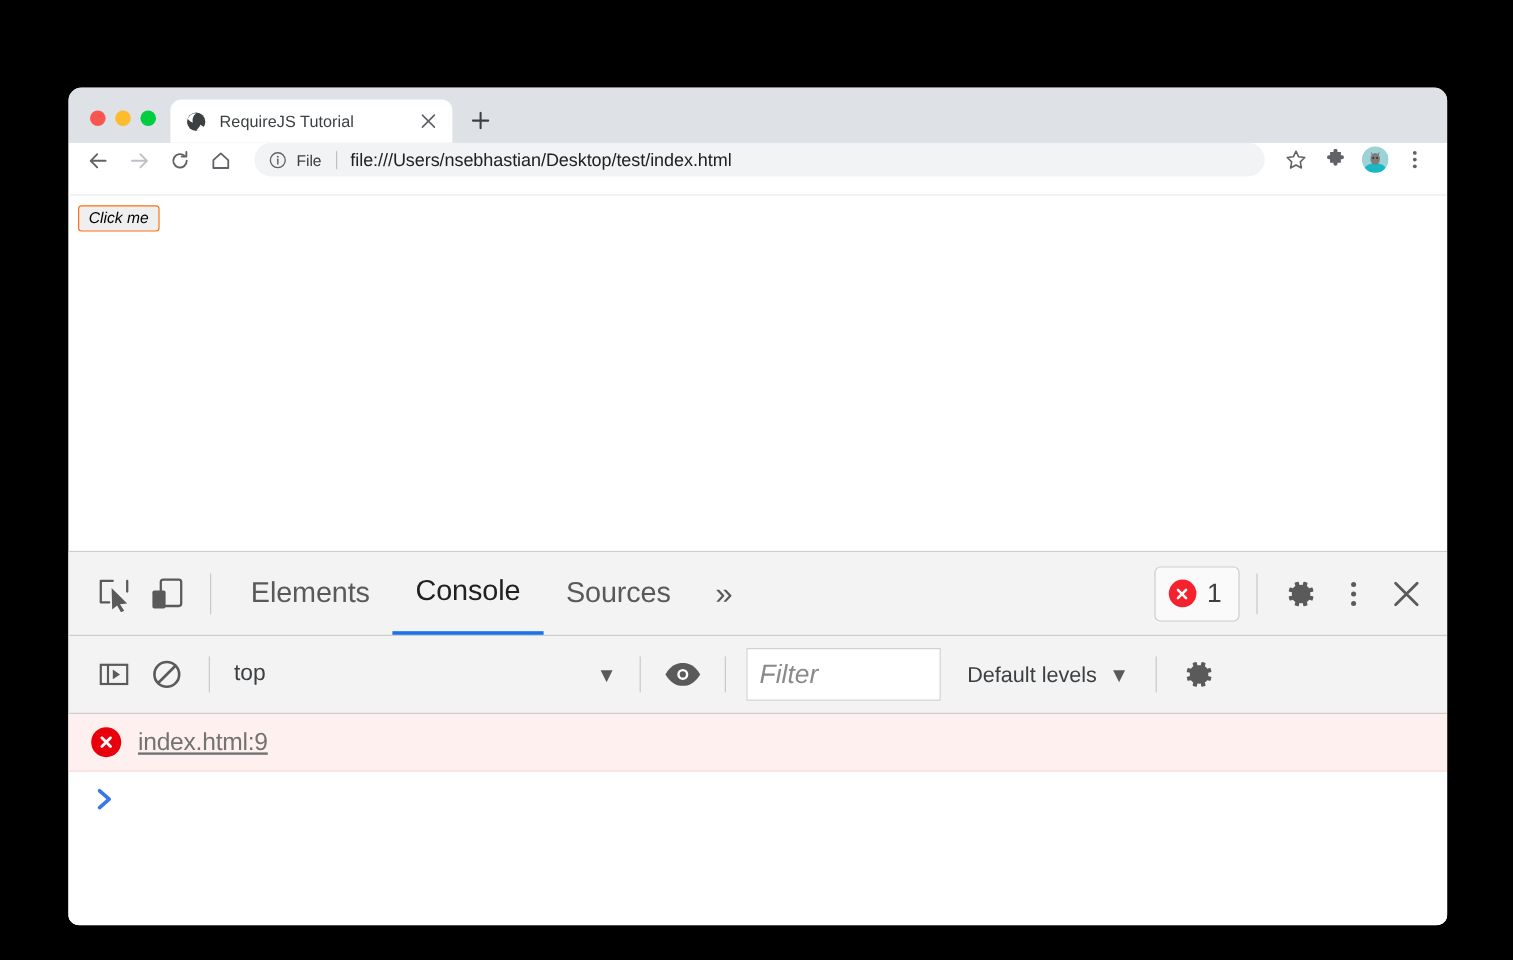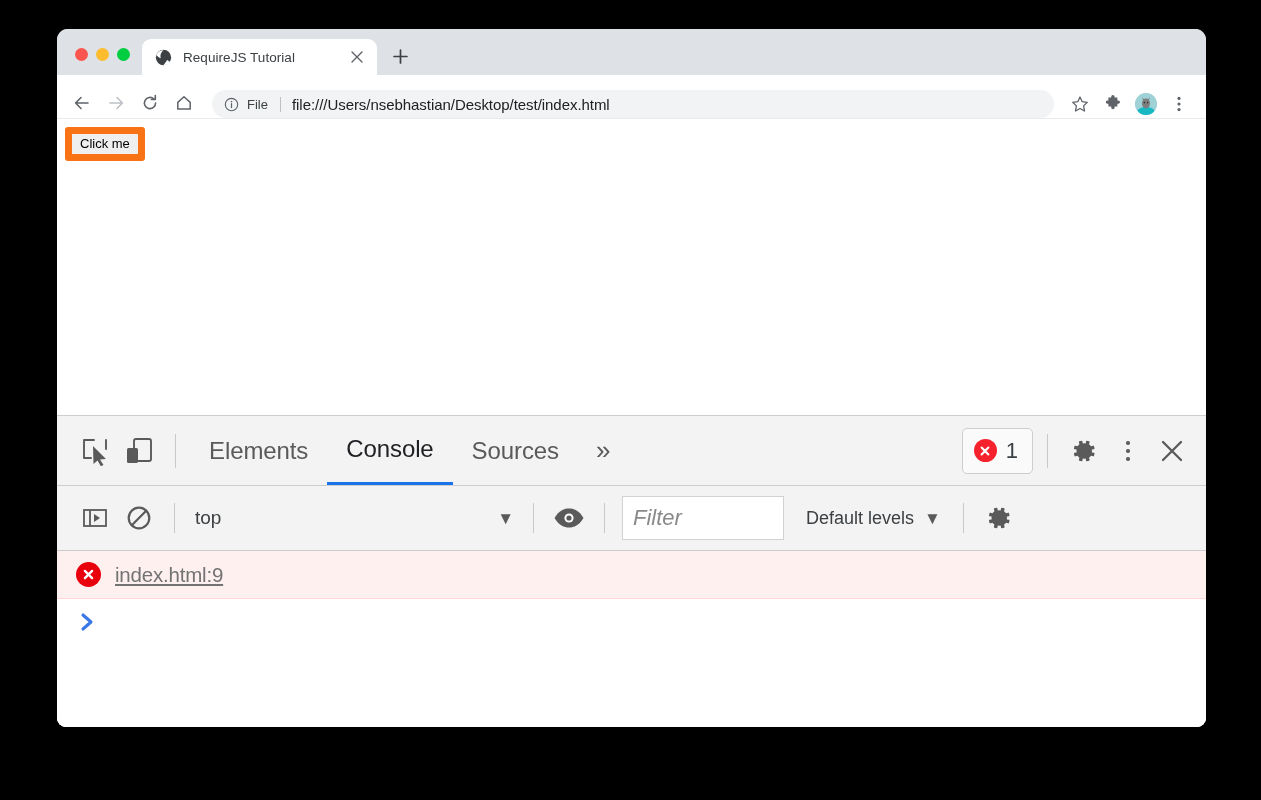--- a/index.html
+++ b/index.html
@@ -9,20 +9,21 @@
     width: 1261px;
     height: 800px;
     overflow: hidden;
     font-family: "Liberation Sans", sans-serif;
   }
 
   #root {
     position: relative;
     width: 1261px;
     height: 744px;
+    margin-top: 44px;
   }
 
   
   .browser-window {
     position: absolute;
     left: 57px;
     top: 29px;
     width: 1149px;
     height: 698px;
     background: #dee1e6;
@@ -104,21 +105,21 @@
     justify-content: center;
     color: #3c4043;
     flex: 0 0 auto;
   }
 
   
   .toolbar {
     height: 44px;
     background: #ffffff;
     display: flex;
-    align-items: flex-end;
+    align-items: flex-start;
     padding: 0 13px 0 10px;
     box-sizing: border-box;
     flex: 0 0 auto;
     border-bottom: 1px solid #e8eaed;
   }
   .nav-btn {
     width: 30px;
     height: 30px;
     display: flex;
     align-items: center;
@@ -197,24 +198,25 @@
     height: 296px;
     padding: 8px;
     box-sizing: border-box;
     position: relative;
   }
   .page-button {
     font-family: "Liberation Sans", sans-serif;
     font-size: 13px;
     color: #000000;
     background: #efefef;
-    border: 7px solid #f97316;
+    border: 1px solid #f97316;
     border-radius: 3px;
     padding: 2px 8px;
     line-height: 16px;
+    font-style: italic;
   }
 
   
   .devtools {
     flex: 1 1 auto;
     background: #ffffff;
     border-top: 1px solid #cdcdcd;
     display: flex;
     flex-direction: column;
     min-height: 0;

